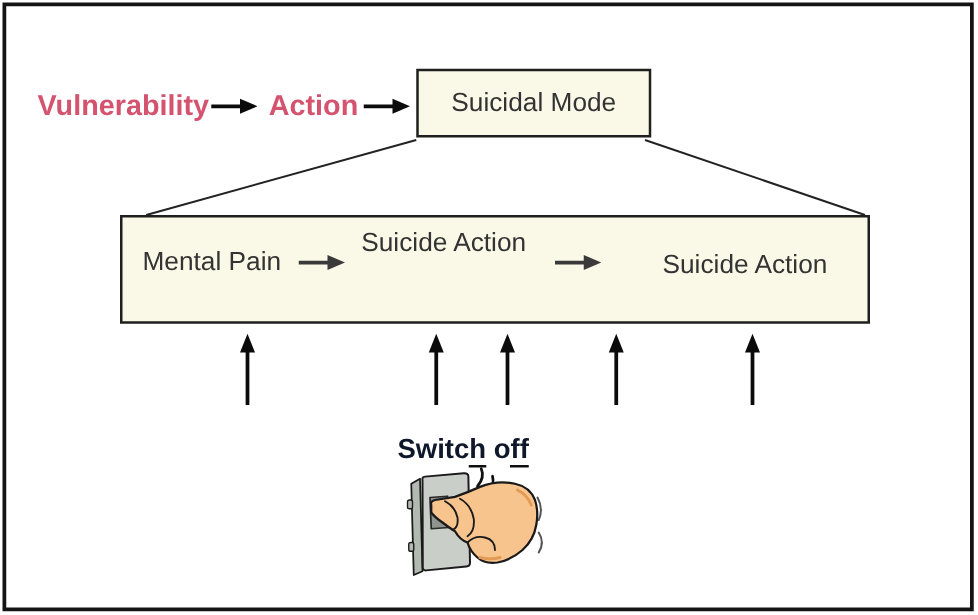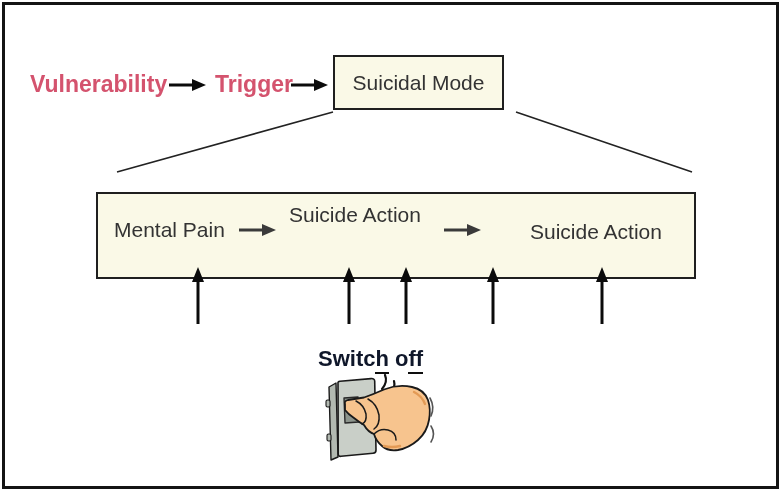--- a/index.html
+++ b/index.html
@@ -15,27 +15,27 @@
   .pink-label{
     font-weight:bold;font-size:23px;line-height:26px;color:var(--c-accent_pink,#d4536e);
     white-space:nowrap;
   }
   .cream-box{
     background:var(--c-box_fill,#faf9e7);
     border:2px solid var(--c-box_border,#1f1f1f);
     box-sizing:border-box;
   }
   .suicidal-box{
-    left:333px;top:55px;width:171px;height:55px;
+    left:333px;top:55px;width:188px;height:55px;
     display:flex;align-items:center;justify-content:center;
   }
   .box-text{
     font-size:21px;color:var(--c-text_dark,#333);white-space:nowrap;line-height:26px;
   }
-  .process-box{left:96px;top:192px;width:600px;height:87px;}
+  .process-box{left:96px;top:172px;width:600px;height:87px;}
   .overlay{position:absolute;left:0;top:0;pointer-events:none;}
   .arrow-h line{stroke:var(--c-arrow_black,#0b0b0b);stroke-width:3;}
   .arrow-h polygon{fill:var(--c-arrow_black,#0b0b0b);}
   .arrow-h.gray line{stroke:#3a3a3a;}
   .arrow-h.gray polygon{fill:#3a3a3a;}
   .arrow-up line{stroke:var(--c-arrow_black,#0b0b0b);stroke-width:3;}
   .arrow-up polygon{fill:var(--c-arrow_black,#0b0b0b);}
   .switch-label{
     font-weight:bold;font-size:22px;line-height:24px;color:#0f172a;white-space:nowrap;
   }
@@ -52,21 +52,21 @@
   <line x1="516" y1="112" x2="692" y2="172" stroke="#222" stroke-width="1.6"></line>
 </svg>
 
 <span class="abs pink-label" style="left:30px;top:71px;">Vulnerability</span>
 
 <svg class="abs arrow-h" style="left:168px;top:78px;" width="38" height="14">
   <line x1="1" y1="7" x2="26" y2="7"></line>
   <polygon points="38,7 24,1 24,13"></polygon>
 </svg>
 
-<span class="abs pink-label" style="left:215px;top:71px;">Trigger</span>
+<span class="abs pink-label" style="left:215px;top:71px;">Action</span>
 
 <svg class="abs arrow-h" style="left:290px;top:78px;" width="38" height="14">
   <line x1="1" y1="7" x2="26" y2="7"></line>
   <polygon points="38,7 24,1 24,13"></polygon>
 </svg>
 
 <div class="abs cream-box suicidal-box">
   <span class="box-text">Suicidal Mode</span>
 </div>
 

